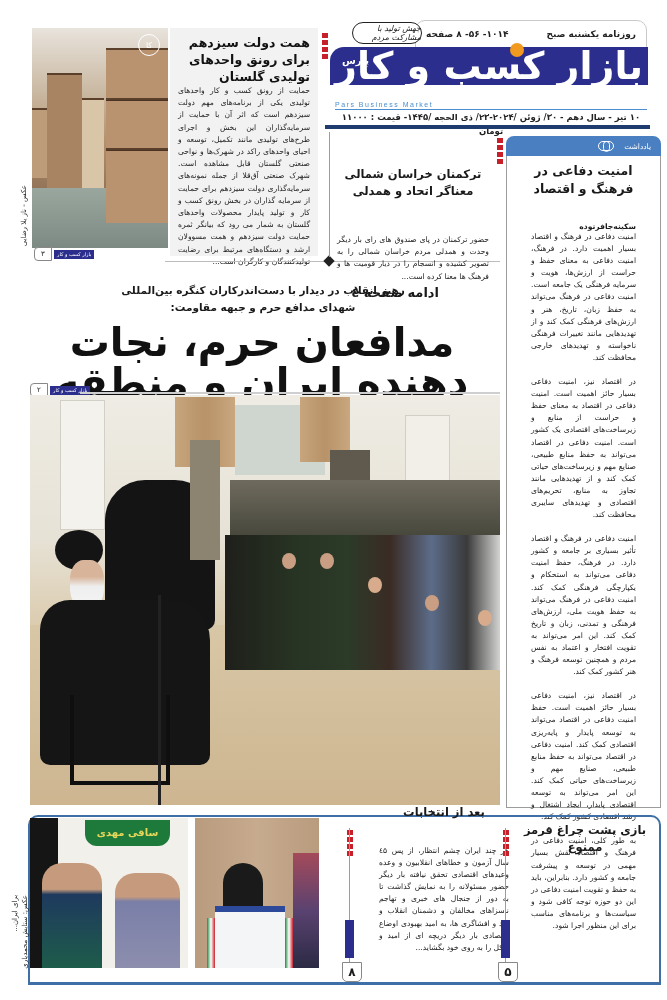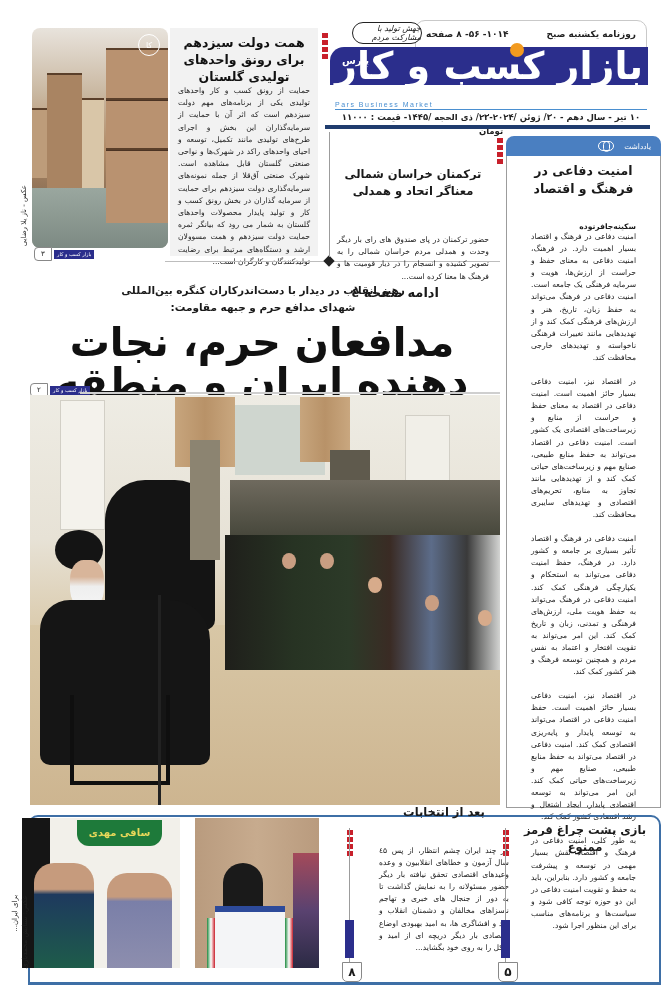--- a/index.html
+++ b/index.html
@@ -46,29 +46,28 @@
   }
   .mast-rule { position: absolute; left: 325px; top: 125px; width: 325px; height: 4px; background: #1f3c6e; }
   .red-squares { position: absolute; width: 6px; display: flex; flex-direction: column; gap: 2px; }
   .red-squares span { display: block; width: 6px; height: 5px; background: #c8202b; }
 
   
   .feat-photo {
     position: absolute; left: 32px; top: 28px; width: 136px; height: 220px;
     background: linear-gradient(180deg, #e8e3dc 0%, #c9b7a0 30%, #b08a66 55%, #8f7257 75%, #9aa39a 100%);
     overflow: hidden;
-    border-radius: 8px;
   }
   .feat-photo .stack { position: absolute; background: #b48c66; border-top: 2px solid #5a3f2a; }
   .feat-photo .floor { position: absolute; left: 0; bottom: 0; width: 100%; height: 60px; background: linear-gradient(180deg,#9aa79f,#7d8a83); }
   .feat-photo .badge { position: absolute; right: 8px; top: 6px; width: 22px; height: 22px; border-radius: 50%; border: 1.5px solid #fff; color: #fff; font-size: 8px; display: flex; align-items: center; justify-content: center; }
   .feat-box {
     position: absolute; left: 170px; top: 28px; width: 148px; height: 228px; background: #f2f2f2; padding: 6px 8px;
   }
-  .feat-title { font-size: 12.5px; font-weight: bold; text-align: center; line-height: 17px; color: #111; }
+  .feat-title { font-size: 12.5px; font-weight: bold; text-align: right; line-height: 17px; color: #111; }
   .body-text { font-size: 7.6px; line-height: 12.2px; text-align: justify; color: #222; }
   .feat-body { }
   .credit-vert {
     position: absolute; writing-mode: vertical-rl; transform: rotate(180deg);
     font-size: 7px; color: #222; white-space: nowrap;
   }
   .page-tab {
     position: absolute; height: 14px; display: flex; align-items: center; direction: ltr;
   }
   .page-tab .num { width: 18px; height: 14px; border: 1px solid #888; border-radius: 4px 0 0 4px; font-size: 7px; display: flex; align-items: center; justify-content: center; background: #fff; }
@@ -230,21 +229,21 @@
 
   <div class="mp" style="left:25px; top:135px; width:48px; height:40px; border-radius:50%; background:#141414;"></div>
   <div class="mp" style="left:40px; top:165px; width:34px; height:48px; border-radius:40%; background:linear-gradient(180deg,#d8b59a 0%,#d8b59a 35%,#eeeeee 55%,#f5f5f5 100%);"></div>
   <div class="mp" style="left:10px; top:205px; width:170px; height:165px; background:#151515; border-radius:30px 40px 10px 10px;"></div>
   <div class="mp" style="left:40px; top:300px; width:100px; height:90px; border:4px solid #0f0f0f; border-top:none;"></div>
   <div class="mp" style="left:128px; top:200px; width:3px; height:210px; background:#222;"></div>
 </div>
 
 <div class="bottom-frame"></div>
 
-<div class="mp" style="left:22px; top:818px; width:158px; height:150px; background:#f2f0ea; overflow:hidden;">
+<div class="mp" style="left:30px; top:818px; width:158px; height:150px; background:#f2f0ea; overflow:hidden;">
   <div class="mp" style="left:55px; top:2px; width:85px; height:26px; background:#1e7a3a; color:#e8d85a; font-size:10px; font-weight:bold; text-align:center; line-height:26px; border-radius:0 0 12px 12px;">ساقی مهدی</div>
   <div class="mp" style="left:0; top:0; width:28px; height:150px; background:#151515;"></div>
   <div class="mp" style="left:12px; top:45px; width:60px; height:105px; background:linear-gradient(180deg,#c69b7d 0%,#c69b7d 25%,#1e3a5e 30%,#1e5c4a 100%); border-radius:20px 20px 0 0;"></div>
   <div class="mp" style="left:85px; top:55px; width:65px; height:95px; background:linear-gradient(180deg,#c69b7d 0%,#c69b7d 25%,#7a7fa8 30%,#8d8eae 100%); border-radius:20px 20px 0 0;"></div>
 </div>
 <div class="mp" style="left:195px; top:818px; width:124px; height:150px; background:linear-gradient(90deg,#b99b7e,#c7ab8e,#b99b7e); overflow:hidden;">
   <div class="mp" style="left:28px; top:45px; width:40px; height:55px; background:#1a1a1a; border-radius:20px 20px 0 0;"></div>
   <div class="mp" style="left:20px; top:88px; width:70px; height:62px; background:#f4f5f7; border-top:6px solid #2d4a9a;"></div>
   <div class="mp" style="left:12px; top:100px; width:8px; height:50px; background:linear-gradient(90deg,#1f8a3f,#fff,#c8202b);"></div>
   <div class="mp" style="left:90px; top:100px; width:8px; height:50px; background:linear-gradient(90deg,#1f8a3f,#fff,#c8202b);"></div>

